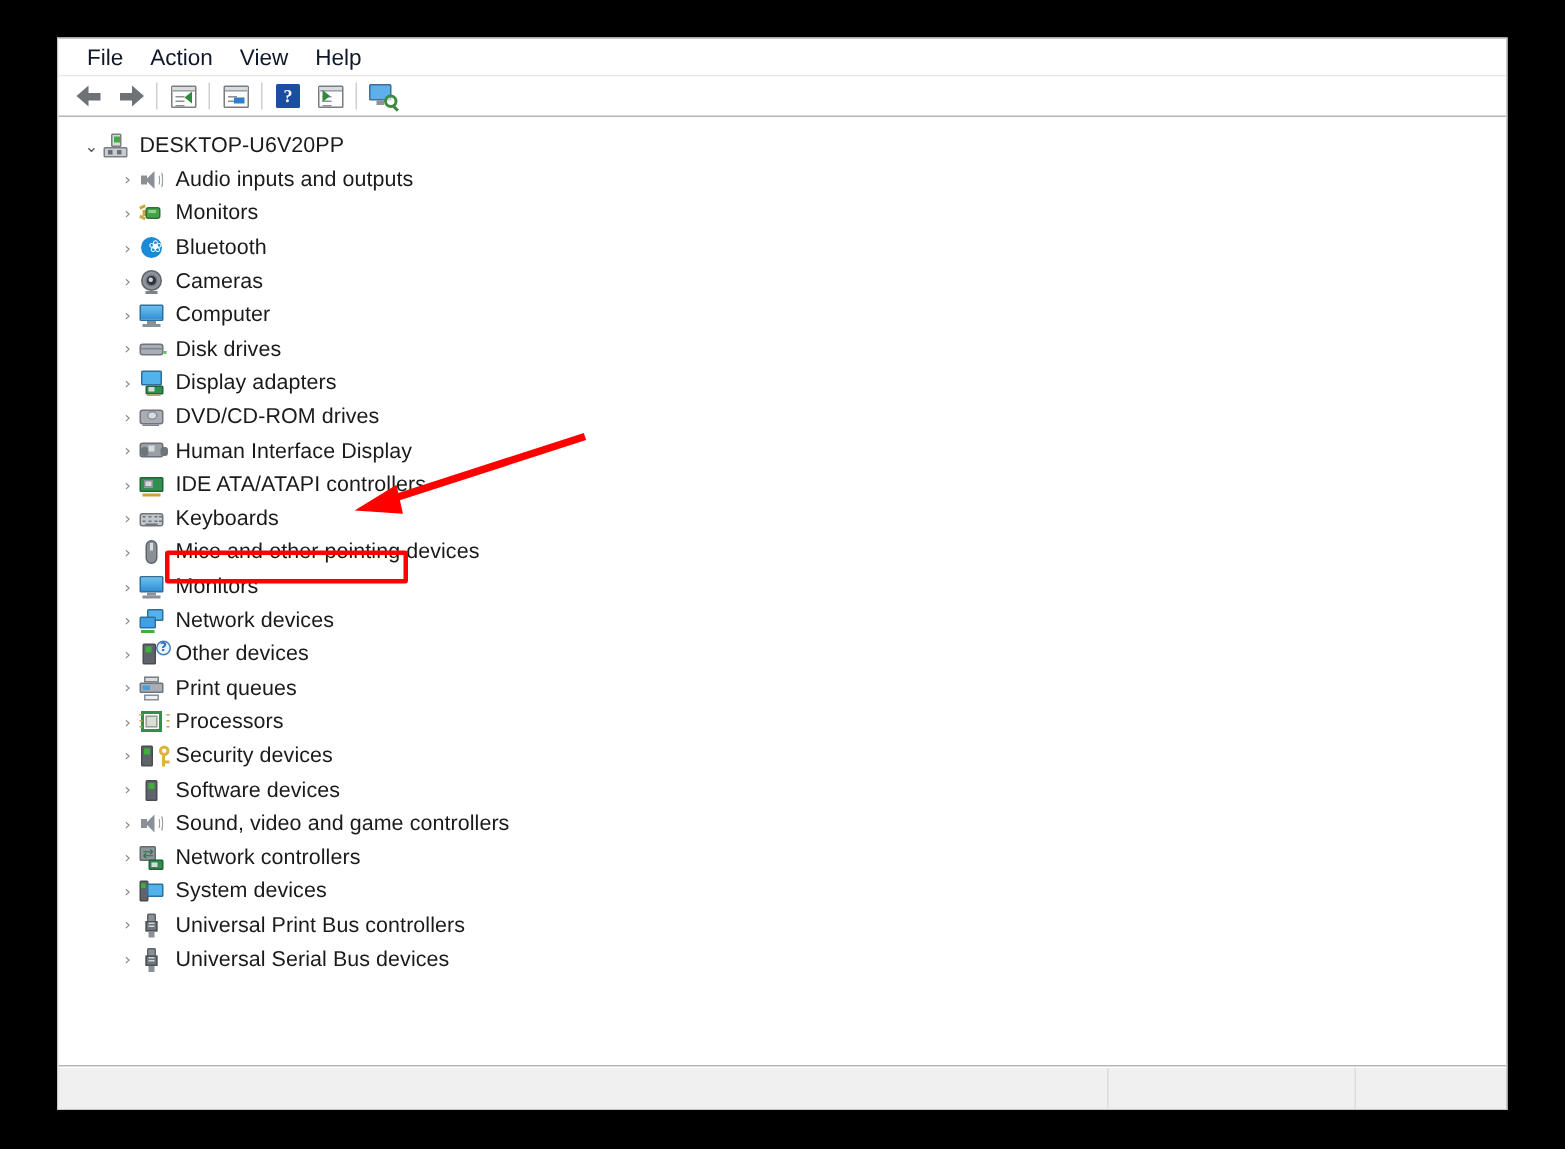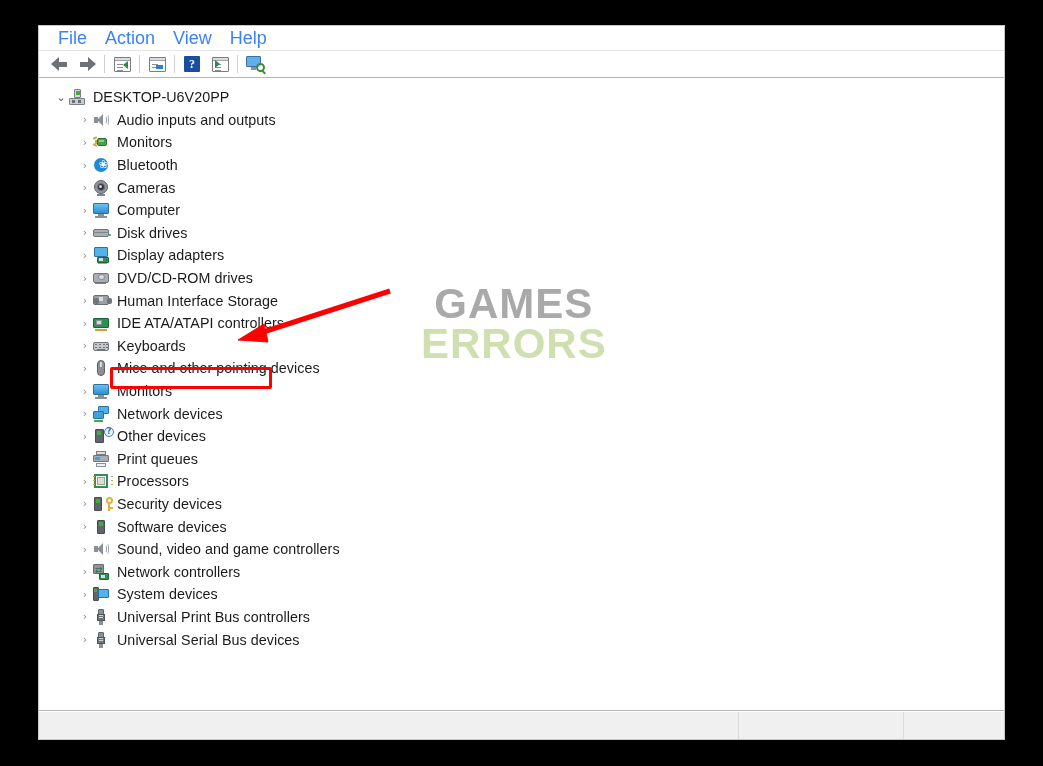--- a/index.html
+++ b/index.html
@@ -87,22 +87,22 @@
 
   
   #menubar {
     height: 25px; flex: 0 0 25px;
     display: flex; align-items: center;
     padding-left: 10px;
     background: #ffffff;
     border-bottom: 1px solid #e6e6e6;
   }
   .menu-item {
-    font-size: 18px;
-    color: #3b82f6;
+    font-size: 15px;
+    color: #0f172a;
     padding: 2px 9px;
     white-space: nowrap;
   }
 
   
   #toolbar {
     height: 27px; flex: 0 0 27px;
     display: flex; align-items: center;
     padding-left: 6px;
     background: #ffffff;
@@ -547,24 +547,20 @@
         <div class="mon"></div>
           <div class="stand"></div>
           <div class="glass"></div>
           <div class="handle"></div>
       </div>
     </div>
   </div>
 
   <div id="treepane">
 
-    <div id="watermark">
-      <span id="wm-1">GAMES</span>
-      <span id="wm-2">ERRORS</span>
-    </div>
 
     <div id="tree">
 
       <div class="row lvl0">
         <div class="chev expanded">⌄</div>
         <div class="ic ic-pc ico">
           <div class="base"></div>
             <div class="d1"></div>
             <div class="d2"></div>
             <div class="top"></div>
@@ -658,21 +654,21 @@
       </div>
 
       <div class="row lvl1">
         <div class="chev">›</div>
         <div class="ic ic-hid ico">
           <div class="bar"></div>
             <div class="g1"></div>
             <div class="g2"></div>
             <div class="mid"></div>
         </div>
-        <div class="lbl">Human Interface Storage</div>
+        <div class="lbl">Human Interface Display</div>
       </div>
 
       <div class="row lvl1">
         <div class="chev">›</div>
         <div class="ic ic-ide ico">
           <div class="card"></div>
             <div class="chip"></div>
             <div class="pins"></div>
         </div>
         <div class="lbl">IDE ATA/ATAPI controllers</div>

